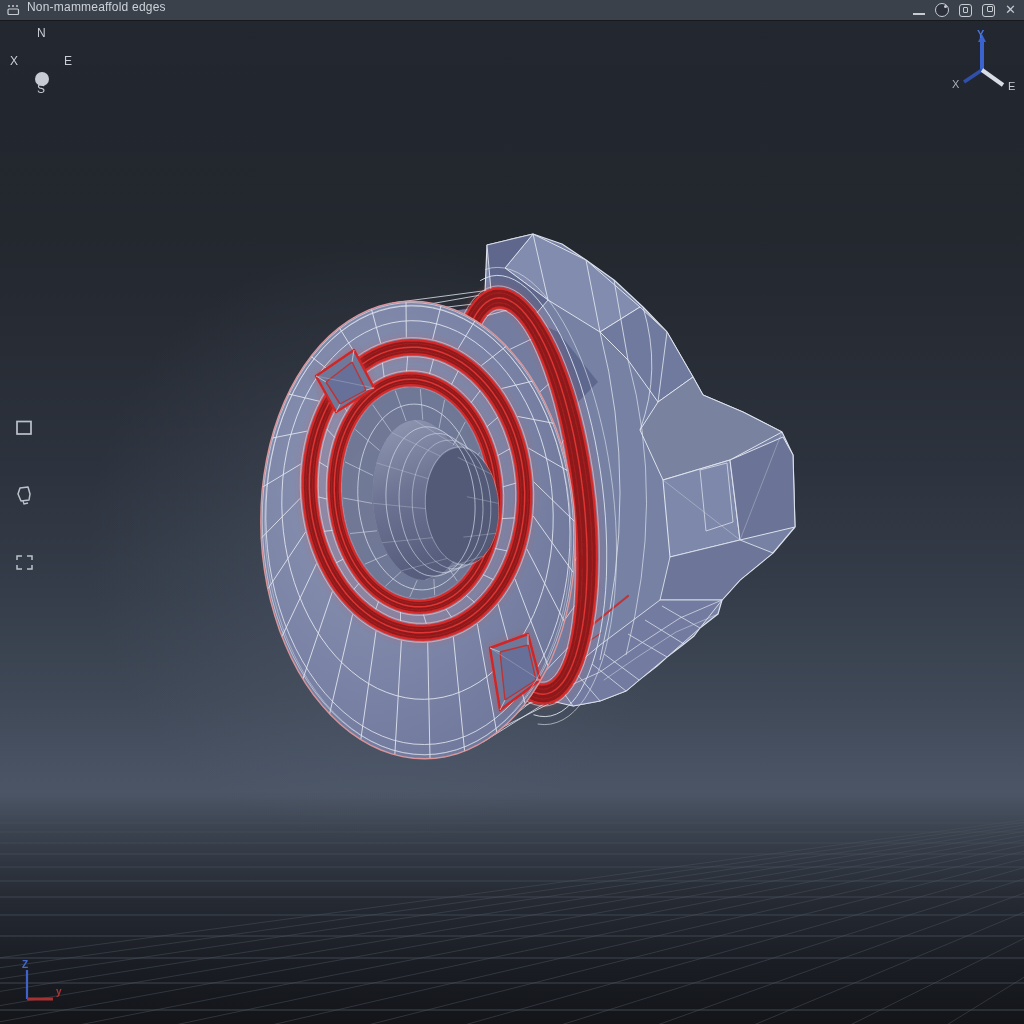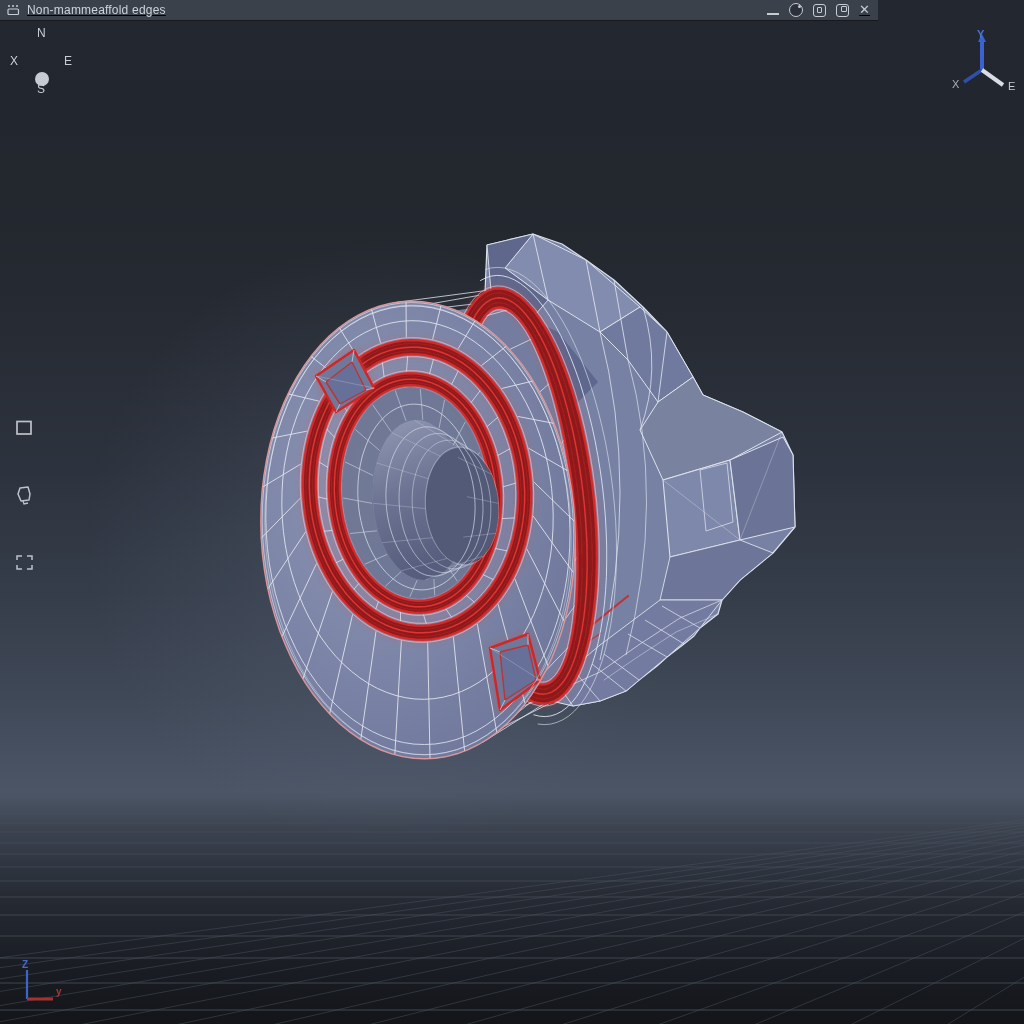--- a/index.html
+++ b/index.html
@@ -4,22 +4,22 @@
 <style>
   html,body{margin:0;padding:0;width:1024px;height:1024px;overflow:hidden;
     font-family:"Liberation Sans",sans-serif;background:#14171c;}
   .viewport{position:absolute;left:0;top:0;width:1024px;height:1024px;
     background:
       radial-gradient(420px 420px at 38% 53%, rgba(120,132,158,0.22), rgba(120,132,158,0) 72%),
       linear-gradient(180deg,#23272f 0%,#22262e 10%,#23282f 22%,#272c35 34%,
         #2d333e 46%,#353d4a 58%,#3f4856 68%,#485263 75%,#4b5565 77.5%,
         #3b4350 81%,#272c35 87%,#1a1d24 94%,#131519 100%);}
   #scene{position:absolute;left:0;top:0;}
-  .titlebar{position:absolute;left:0;top:0;width:878px;height:20px;background:#3a414b;
-    display:flex;align-items:center;z-index:9;box-shadow:0 1px 0 rgba(0,0,0,.35);text-decoration:underline;}
+  .titlebar{position:absolute;left:0;top:0;width:1024px;height:20px;background:#3a414b;
+    display:flex;z-index:9;box-shadow:0 1px 0 rgba(0,0,0,.35);}
   .titlebar .appicon{margin-left:7px;display:flex;align-items:center;}
   .titlebar .title{color:#ced3da;font-size:12px;margin-left:7px;letter-spacing:.2px;}
   .wincontrols{margin-left:auto;display:flex;align-items:center;gap:10px;margin-right:8px;}
   .wc{color:#c7cbd2;font-size:12px;line-height:12px;cursor:default;display:flex;align-items:center;justify-content:center;}
   .wc-min{width:12px;border-bottom:2px solid #c7cbd2;height:7px;}
   .wc-circle{width:12px;height:12px;border-radius:50%;border:1.5px solid #c7cbd2;background:#2b303a;position:relative;}
   .wc-circle::after{content:"";position:absolute;right:1px;top:1px;width:3px;height:3px;border-radius:50%;background:#c7cbd2;}
   .wc-sq{width:11px;height:11px;border:1.4px solid #c7cbd2;border-radius:3px;position:relative;background:transparent;}
   .wc-sq.inner::after{content:"";position:absolute;left:2.5px;top:2.5px;width:3.5px;height:3.5px;border:1px solid #c7cbd2;border-radius:1px;}
   .wc-sq.corner::after{content:"";position:absolute;right:1.5px;top:1.5px;width:3.5px;height:3.5px;border:1px solid #c7cbd2;border-radius:1px;}

